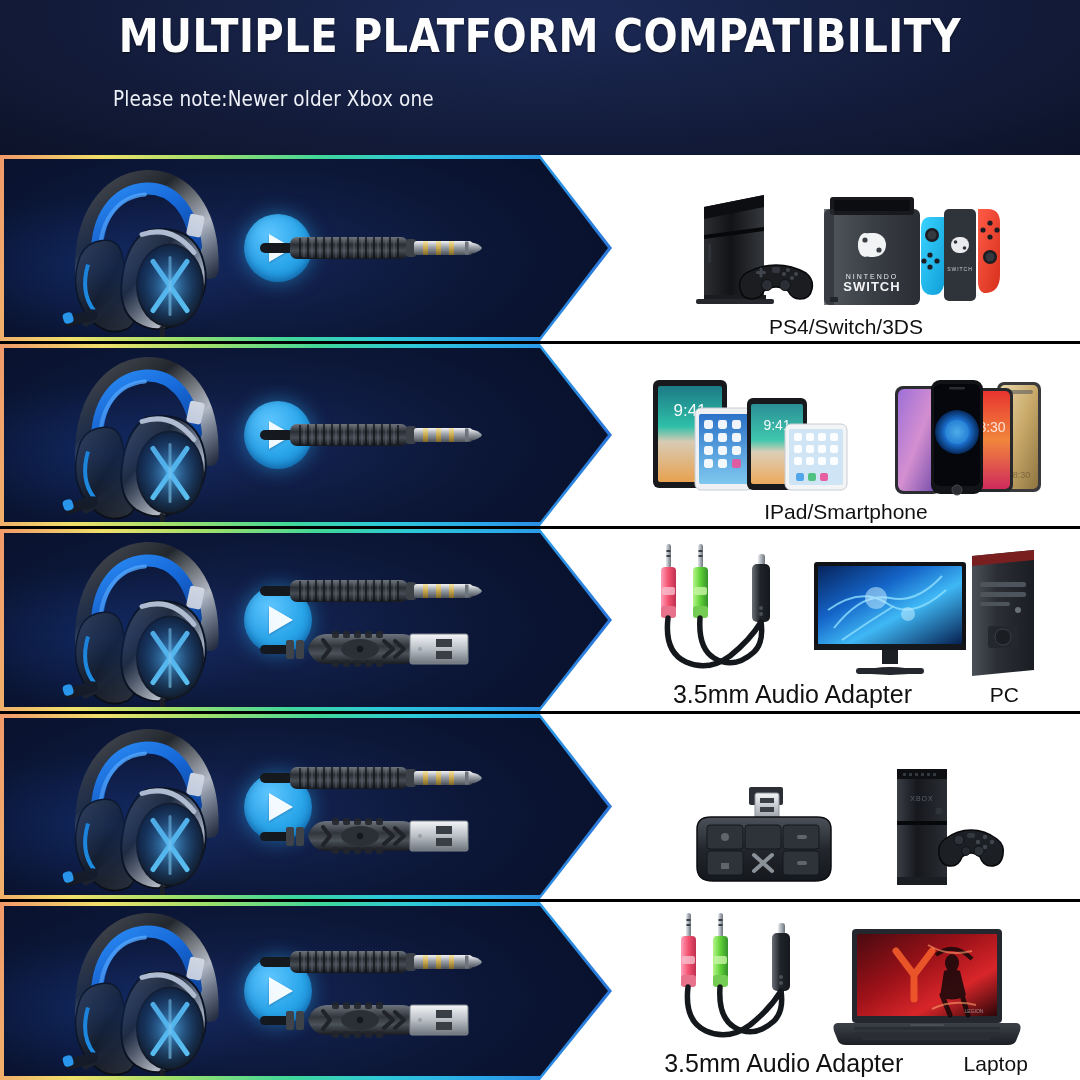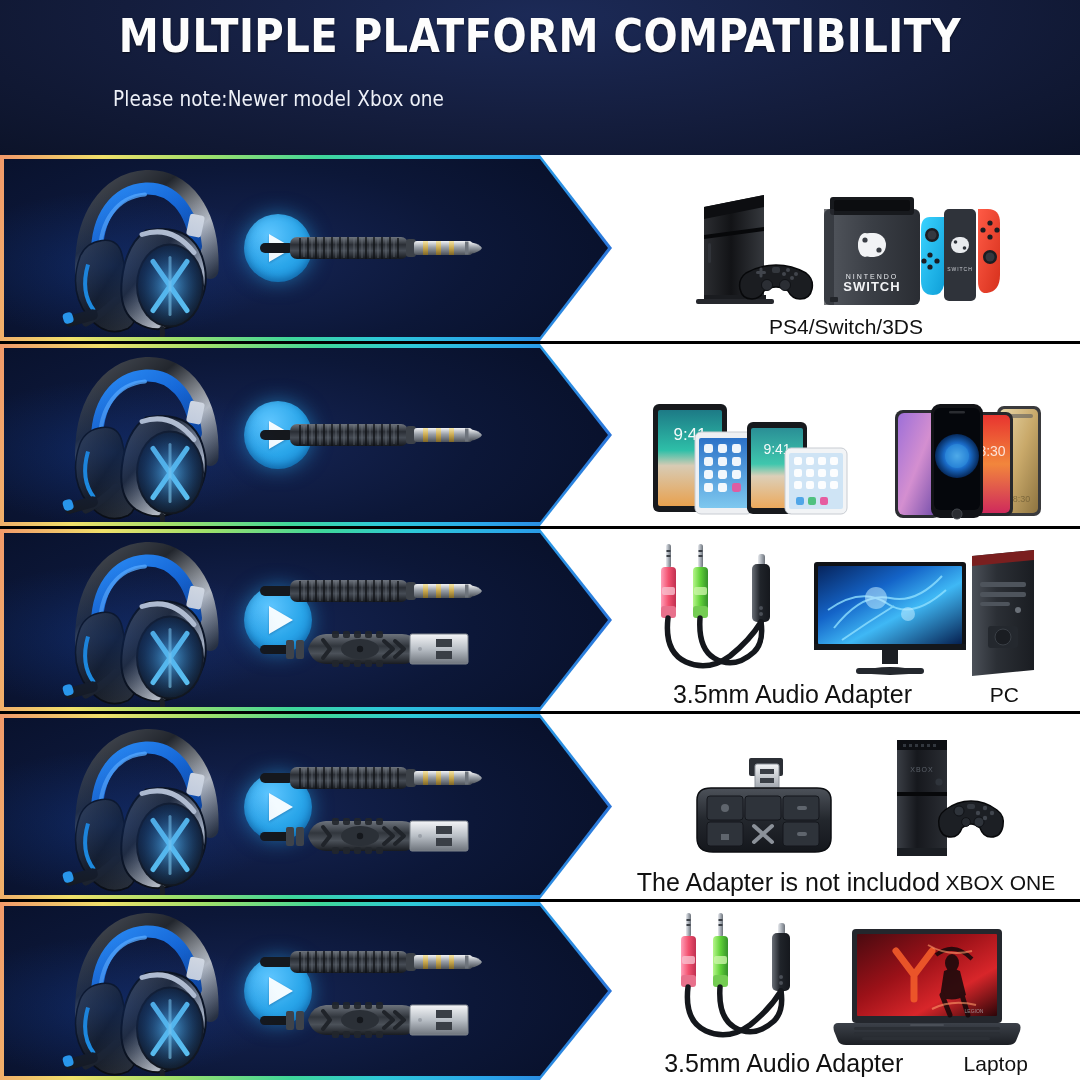--- a/index.html
+++ b/index.html
@@ -83,21 +83,21 @@
   svg { overflow:visible; }
 </style>
 </head>
 <body>
 
 <div class="poster">
 
   <div class="header">
     <div class="title">MULTIPLE PLATFORM COMPATIBILITY</div>
     <div class="note">
-      <div>Please note:Newer model Xbox one</div>
+      <div>Please note:Newer older Xbox one</div>
     </div>
   </div>
 
   <div class="rows" id="rows-container">
       <div class="row" style="height: 186px;">
         <div class="left-panel">
           <div class="left-inner">
             <div class="headset">
               <svg viewBox="0 0 190 175">
   <defs>
@@ -521,20 +521,23 @@
 
   <rect x="38" y="6" width="52" height="114" rx="9" fill="#121317"></rect>
   <rect x="41" y="10" width="46" height="102" rx="6" fill="#05070c"></rect>
   <circle cx="64" cy="58" r="22" fill="url(#orb)" opacity=".95"></circle>
   <circle cx="64" cy="58" r="12" fill="#2b8fe0" opacity=".55"></circle>
   <circle cx="64" cy="116" r="5" fill="#2b2d32" stroke="#44474d"></circle>
   <rect x="56" y="13" width="16" height="2.6" rx="1.3" fill="#2a2c31"></rect>
 </svg>
             </div>
           </div>
+          <div class="caption-row">
+            <div class="caption">IPad/Smartphone</div>
+          </div>
         </div>
       </div>
       <div class="row" style="height: 185px;">
         <div class="left-panel">
           <div class="left-inner">
             <div class="headset">
               <svg viewBox="0 0 190 175">
   <defs>
     <linearGradient id="hb" x1="0" y1="0" x2="1" y2="1">
       <stop offset="0" stop-color="#2b8cf5"></stop>
@@ -1029,24 +1032,20 @@
     <circle cx="44" cy="10" r="2.2" fill="#41464e"></circle>
                   <circle cx="51" cy="15" r="2.2" fill="#41464e"></circle>
     <circle cx="44" cy="20" r="2.2" fill="#41464e"></circle>
                   <circle cx="37" cy="15" r="2.2" fill="#41464e"></circle>
     <circle cx="25" cy="24" r="4.4" fill="#272b31" stroke="#101216"></circle>
     <rect x="26" y="6" width="8" height="5" rx="2" fill="#33383f"></rect>
   </g>
 </svg>
             </div>
           </div>
-          <div class="cap2">
-            <div class="caption small">The Adapter is not includod</div>
-            <div class="caption">XBOX ONE</div>
-          </div>
         </div>
       </div>
       <div class="row" style="height: 181px;">
         <div class="left-panel">
           <div class="left-inner">
             <div class="headset">
               <svg viewBox="0 0 190 175">
   <defs>
     <linearGradient id="hb" x1="0" y1="0" x2="1" y2="1">
       <stop offset="0" stop-color="#2b8cf5"></stop>

